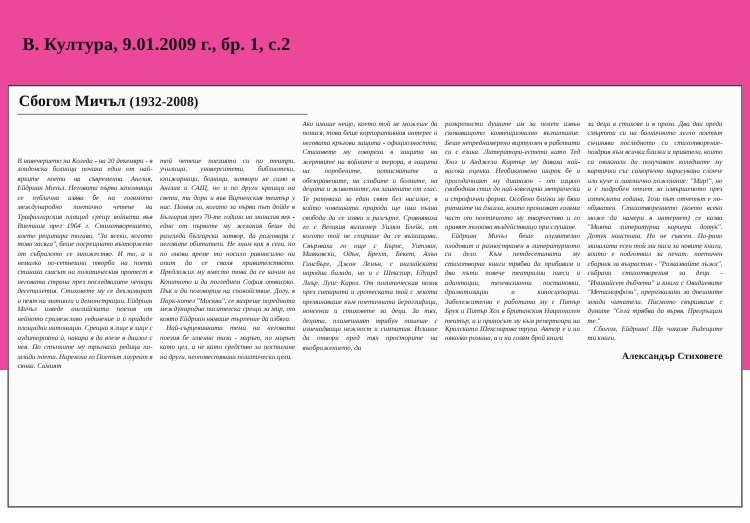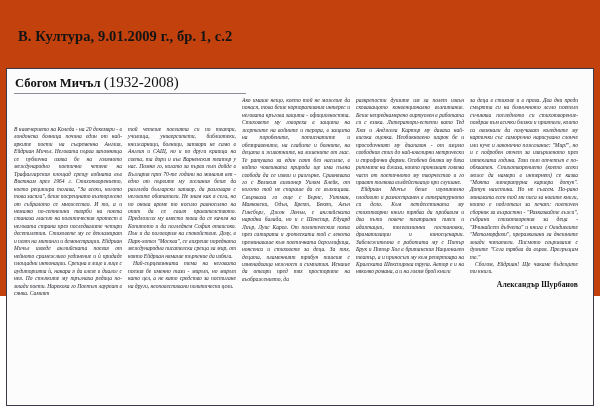--- a/index.html
+++ b/index.html
@@ -11,21 +11,21 @@
     width: 600px;
     height: 418px;
     overflow: hidden;
     font-family: "Liberation Serif", "DejaVu Serif", serif;
     color: #1a1a1a;
   }
   .page {
     position: relative;
     width: 600px;
     height: 296px;
-    background: #c2410c;
+    background: #ec4899;
     box-sizing: border-box;
   }
   
   .source-line {
     position: absolute;
     left: 18px;
     top: 28px;
     font-size: 14.5px;
     font-weight: bold;
     letter-spacing: 0.1px;
@@ -55,22 +55,22 @@
     white-space: nowrap;
   }
   .subline {
     font-size: 12.6px;
     font-weight: bold;
     color: #111111;
     margin: 0 0 2px 1px;
     white-space: nowrap;
   }
   .subline .years {
-    font-size: 15px;
-    font-weight: normal;
+    font-size: 11px;
+    font-weight: bold;
   }
   .rule {
     height: 0;
     border-top: 0.8px solid #8d8d9a;
     margin: 1px 0 3px 0;
     width: 232px;
   }
   
   .columns {
     position: absolute;
@@ -151,18 +151,18 @@
       </div>
 
       <div class="col">
         <p class="noind">разкрепости душите им за полет извън сковаващото конвенционално възпитание. Беше непреднамерено виртуозен в работата си с езика. Литератори-естети като Тед Хюз и Анджела Картър му даваха най-висока оценка. Необикновено широк бе и просодичният му диапазон - от изцяло свободния стих до най-ювелирни метрически и строфични форми. Особено близки му бяха ритмите на джаза, които пронизват голяма част от поетичното му творчество и го правят толкова въздействащо при слушане.</p>
         <p>Ейдриан Мичъл беше изумително плодовит и разностранен в литературното си дело. Към петдесетината му стихотворни книги трябва да прибавим и два пъти повече театрални пиеси и адаптации, телевизионни постановки, драматизации и киносценарии. Забележителна е работата му с Питър Брук и Питър Хол в британския Национален театър, а и приносът му към репертоара на Кралската Шекспирова трупа. Автор е и на няколко романа, а и на голям брой книги</p>
       </div>
 
       <div class="col">
         <p class="noind">за деца в стихове и в проза. Два дни преди смъртта си на болничното легло поетът съчинява последното си стихотворение-поздрав към всички близки и приятели, които са овикнали да получават коледните му картички със саморъчно нарисувано слонче или куче и лаконично пожелание: "Мир!", но и с подробен отчет за извършеното през изтеклата година. Този път отчетът е по-обхватен. Стихотворението (което всеки може да намери в интернет) се казва "Моята литературна кариера дотук". Дотук наистина. Но не съвсем. По-рано миналата есен той ми писа за новите книги, които е подготвил за печат: поетичен сборник за възрастни - "Разказвайте лъжи", събрани стихотворения за деца - "Ичинайсет дъбчета" и книга с Овидиевите "Метаморфози", преразказани за днешните млади читатели. Писмото свършваше с думите "Сега трябва да вървя. Прегръщам те."</p>
         <p>Сбогом, Ейдриан! Ще чакаме бъдещите ти книги.</p>
-        <div class="signature">Александър Шурбанов</div>
+        <div class="signature">Александър Стиховете</div>
       </div>
 
     </div>
   </div>
 </div>
 
 </body></html>

